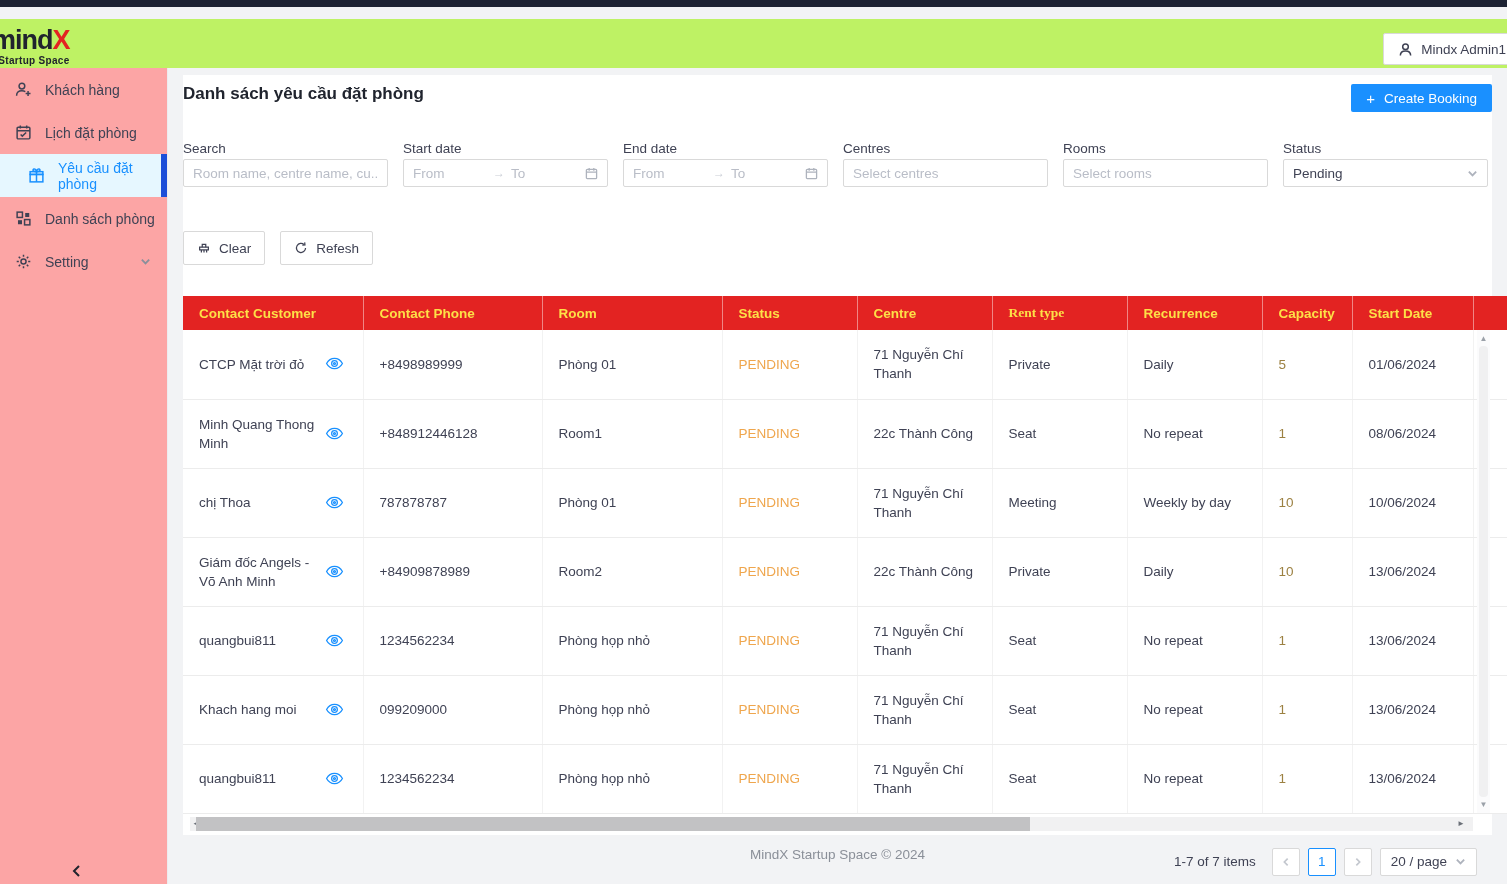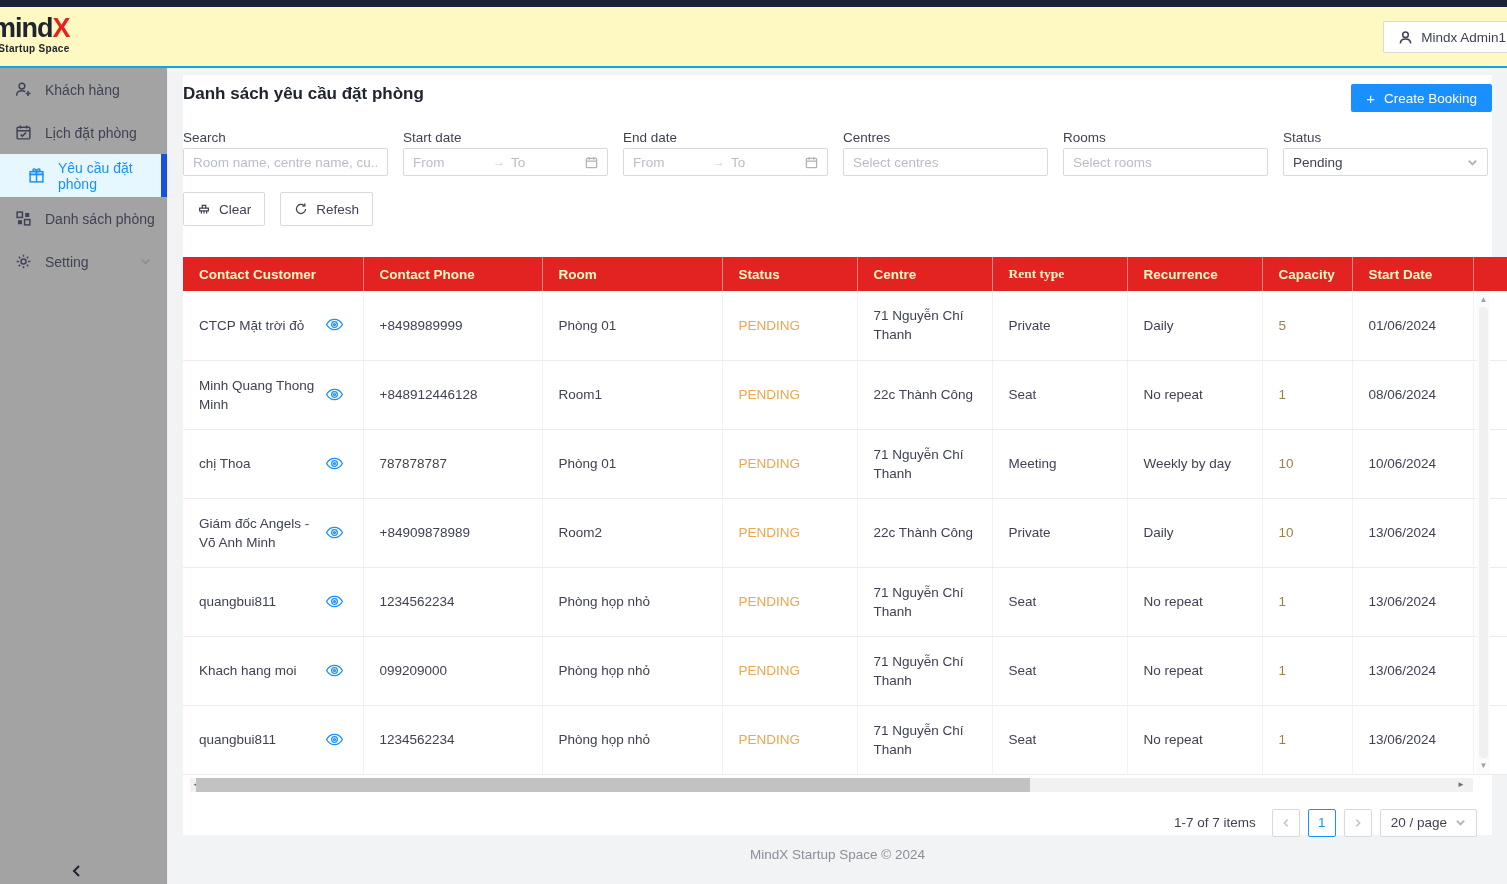--- a/index.html
+++ b/index.html
@@ -3,32 +3,32 @@
 <meta charset="utf-8">
 <style>
   * { margin:0; padding:0; box-sizing:border-box; }
   html,body { width:1507px; height:884px; overflow:hidden;
     font-family:"Liberation Sans", sans-serif; color:#3f4254; background:#f2f3f5; }
 
   
   .topstrip { position:absolute; left:0; top:0; width:1507px; height:7px; background:#1d2333; }
 
   
-  .header { position:absolute; left:0; top:7px; width:1507px; height:61px; background:#fef9c3;
-    border-bottom:2px solid #0ea5e9; }
+  .header { position:absolute; left:0; top:19px; width:1507px; height:61px; background:#bef264;
+    border-bottom:4px solid #0ea5e9; }
   .logo { position:absolute; left:-8px; top:8px; line-height:1; }
   .logo .word { font-size:27px; font-weight:700; color:#20242e; letter-spacing:-1px; }
   .logo .accent { font-size:27px; font-weight:700; color:#e32322; letter-spacing:-1px; }
   .logo .sub { font-size:10px; font-weight:700; color:#20242e; text-align:right; margin-top:2px; letter-spacing:.3px; }
   .user-btn { position:absolute; right:-14px; top:14px; height:32px; display:flex; align-items:center; gap:8px;
     border:1px solid #d9d9d9; border-radius:2px; background:#fff; padding:0 14px; font-size:13.5px; color:#3f4254; cursor:pointer; }
   .user-btn svg { width:15px; height:15px; stroke:#3f4254; fill:none; stroke-width:1.6; }
 
   
-  .sidebar { position:absolute; left:0; top:68px; width:168px; bottom:0; background:#a3a3a3;
+  .sidebar { position:absolute; left:0; top:68px; width:168px; bottom:0; background:#fca5a5;
     border-right:1px solid #ececef; }
   .side-item { height:43px; display:flex; align-items:center; gap:13px; padding-left:15px;
     font-size:14px; color:#3f4254; cursor:pointer; }
   .side-item svg { width:17px; height:17px; stroke:#3f4254; fill:none; stroke-width:1.4; flex:none; }
   .side-item.active { background:#e6f7ff; color:#1890ff; border-right:6px solid #1d4ed8;padding-left:28px; }
   .side-item.active svg { stroke:#1890ff; }
   .side-item .chev { margin-left:auto; margin-right:16px; }
   .side-item .chev svg { width:11px; height:11px; stroke:#8a8f9b; stroke-width:2; }
   .collapse { position:absolute; left:70px; bottom:2px; width:18px; height:18px; cursor:pointer; }
   .collapse svg { width:14px; height:14px; stroke:#20242e; fill:none; stroke-width:2; }
@@ -40,46 +40,46 @@
   .card-head { display:flex; justify-content:space-between; align-items:flex-start; padding-top:9px; height:37px; }
   .page-title { font-size:17px; font-weight:700; color:#20242e; }
   .create-btn { height:28px; background:#1a90ff; color:#fff; border:none; border-radius:2px;
     font-size:13.5px; padding:0 15px; display:flex; align-items:center; gap:9px; cursor:pointer;
     font-family:"Liberation Sans", sans-serif; }
   .create-btn .plus { font-size:15px; line-height:1; }
 
   
   .filters { display:flex; gap:15px; margin-top:18px; }
   .filter { width:205px; }
-  .f-label { font-size:13.5px; color:#3f4254; height:16px; line-height:16px; }
+  .f-label { font-size:13.5px; color:#3f4254; height:16px; line-height:16px;margin-top:11px; }
   .f-box { margin-top:2px; height:28px; border:1px solid #d9d9d9; border-radius:2px; background:#fff;
     display:flex; align-items:center; padding:0 9px; font-size:13.5px; }
   .f-box input { border:none; outline:none; width:100%; font-size:13.5px; color:#3f4254;
     font-family:"Liberation Sans", sans-serif; background:transparent; }
   .f-box input::placeholder { color:#b9bdc7; }
   .date-box span.ph { color:#b9bdc7; }
   .date-box .from { flex:1; }
   .date-box .arrow { color:#c9cdd5; font-size:12px; margin:0 6px; }
   .date-box .to { flex:1; }
   .date-box svg, .sel-box svg { flex:none; }
   .cal-ic { width:13px; height:13px; stroke:#aeb3bd; fill:none; stroke-width:1.4; }
   .sel-box { justify-content:space-between; cursor:pointer; }
   .chev-ic { width:11px; height:11px; stroke:#aeb3bd; fill:none; stroke-width:2; }
 
   
   .actions { display:flex; gap:15px; margin-top:16px; }
   .act-btn { height:27px; border:1px solid #d9d9d9; border-radius:2px; background:#fff;
     font-size:13.5px; color:#3f4254; padding:16px 13px; display:flex; align-items:center; gap:8px; cursor:pointer;
-    font-family:"Liberation Sans", sans-serif; }
+    font-family:"Liberation Sans", sans-serif;margin-top:28px; }
   .act-btn svg { width:14px; height:14px; stroke:#3f4254; fill:none; stroke-width:1.4; }
 
   
   .table-wrap { position:relative; margin-top:31px; }
   table { border-collapse:collapse; table-layout:fixed; width:1324px; }
-  thead th { background:#e32322; color:#fef9c3; font-size:13.5px; font-weight:700; text-align:left;
+  thead th { background:#e32322; color:#fde047; font-size:13.5px; font-weight:700; text-align:left;
     height:34px; padding:0 0 0 16px; border-right:1px solid rgba(255,255,255,.45); }
   thead th.th-filler { border-right:none; }
   tbody td { height:69px; font-size:13.5px; color:#3f4254; padding:0 10px 0 16px;
     border-bottom:1px solid #ececec; border-right:1px solid #f2f2f2; background:#fff; vertical-align:middle; }
   tbody td.td-filler { border-right:none; padding:0; }
   .cust-wrap { display:flex; align-items:center; }
   .cust-name { max-width:118px; line-height:19px; }
   .eye-btn { margin-left:auto; margin-right:8px; width:20px; height:20px; cursor:pointer; flex:none; }
   .eye-btn svg { width:19px; height:19px; stroke:#1890ff; fill:none; stroke-width:1.6; }
   .status-pending { color:#efa64d; }

